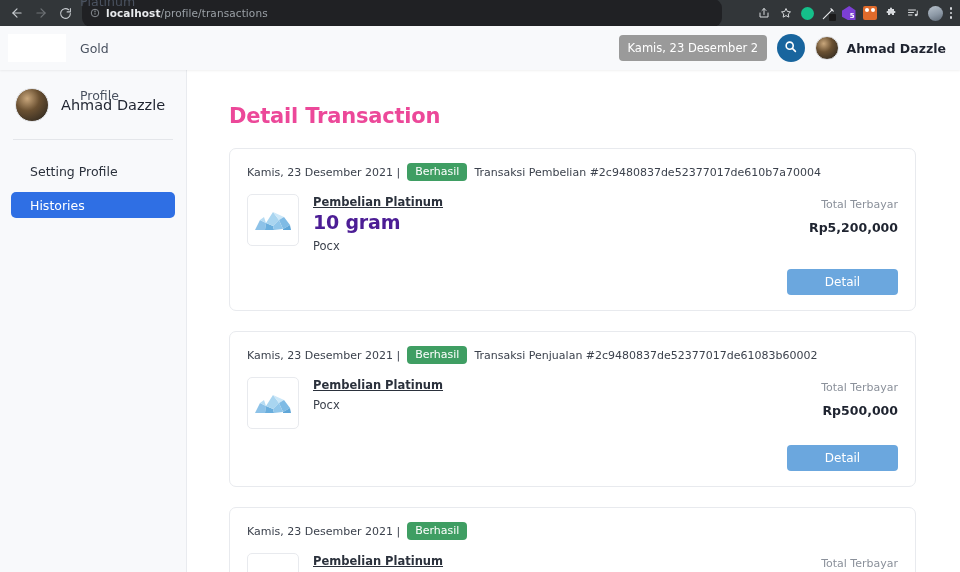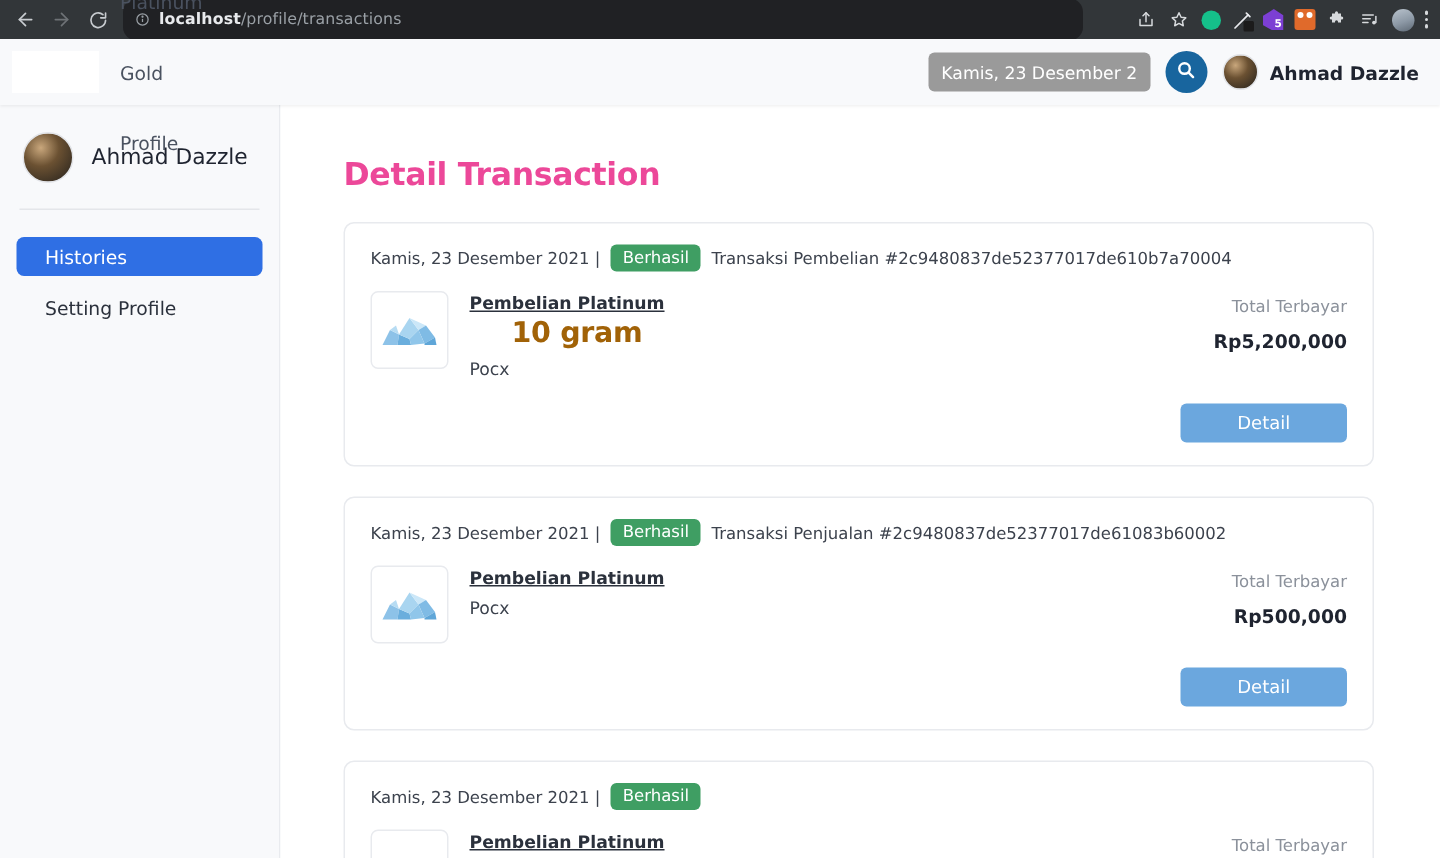--- a/index.html
+++ b/index.html
@@ -121,21 +121,21 @@
     padding: 3px 8px 4px 8px; border-radius: 4px; line-height: 1;
   }
   .card-head .desc { color: #3c424d; }
   .card-body { display: flex; align-items: flex-start; margin-top: 13px; }
   .thumb {
     width: 52px; height: 52px; border: 1px solid #e8eaee; border-radius: 5px;
     background: #ffffff; display: flex; align-items: center; justify-content: center; flex: none;
   }
   .item-info { margin-left: 14px; padding-top: 1px; }
   .item-kind { font-size: 11.5px; font-weight: 700; color: #2b313c; text-decoration: underline; }
-  .item-weight { font-size: 19px; font-weight: 700; color: #a16207; margin-top: 2px; letter-spacing: -.2px; margin-left: 28px; }
+  .item-weight { font-size: 19px; font-weight: 700; color: #4c1d95; margin-top: 2px; letter-spacing: -.2px; }
   .item-sub { font-size: 11.5px; color: #3c424d; margin-top: 6px; }
   .price-col { margin-left: auto; text-align: right; padding-top: 4px; }
   .price-label { font-size: 11px; color: #8b919b; }
   .price-value { font-size: 12.5px; font-weight: 700; color: #1f2430; margin-top: 9px; }
   .card-foot { display: flex; justify-content: flex-end; margin-top: 16px; }
   .detail-btn {
     width: 111px; height: 26px; background: #6ba7de; border: none; border-radius: 4px;
     color: #ffffff; font-size: 12px; cursor: pointer;
     font-family: "DejaVu Sans", "Liberation Sans", sans-serif;
   }
@@ -248,25 +248,25 @@
 
 <div class="layout">
 
   <aside class="sidebar">
     <div class="side-user">
       <span class="avatar-lg"></span>
       <span class="side-user-name">Ahmad Dazzle</span>
     </div>
     <div class="side-divider"></div>
     <div class="side-menu">
+      <div class="side-item">
+        <span>Setting Profile</span>
+      </div>
       <div class="side-item active">
         <span>Histories</span>
-      </div>
-      <div class="side-item">
-        <span>Setting Profile</span>
       </div>
     </div>
   </aside>
 
   <main class="main">
     <h1 class="page-title">Detail Transaction</h1>
 
     <section class="card">
       <div class="card-head">
         <span class="date">Kamis, 23 Desember 2021 |</span>

